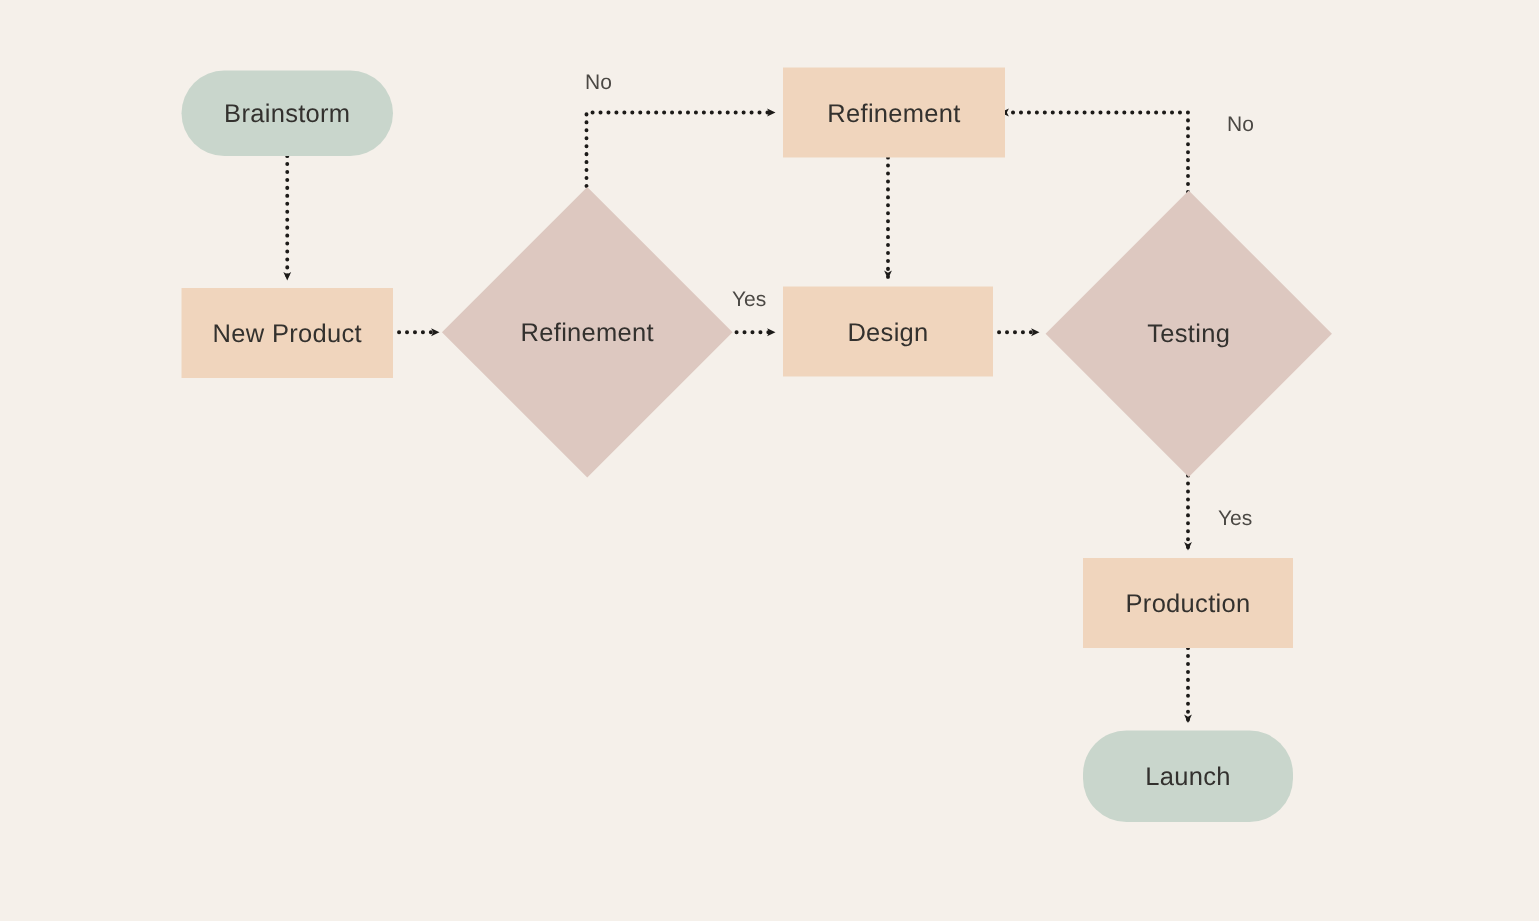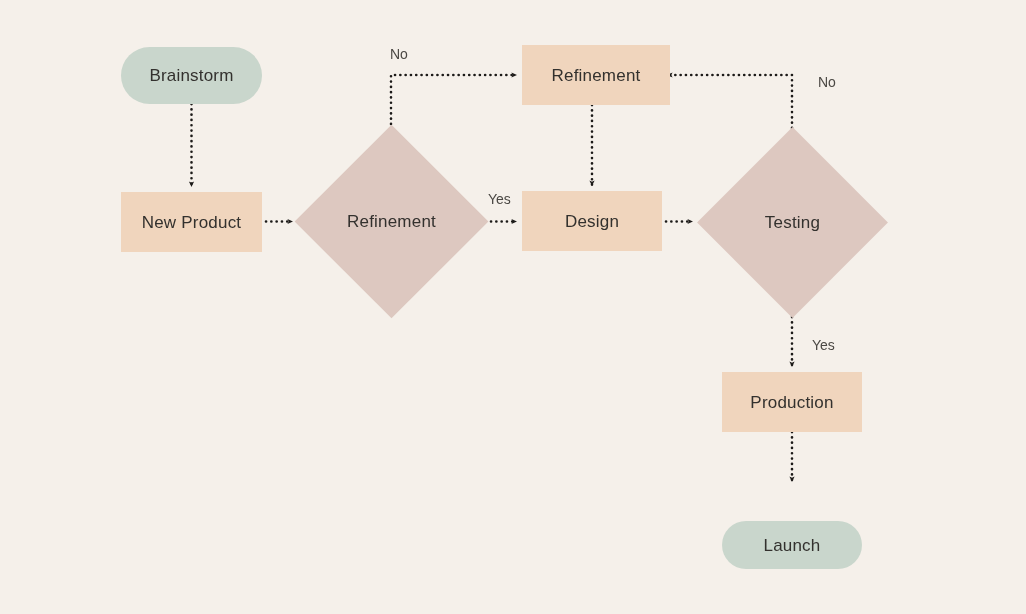--- a/index.html
+++ b/index.html
@@ -153,21 +153,21 @@
 
   <div class="node rect" style="left:722px; top:372px; width:140px; height:60px;">
     <span>Production</span>
   </div>
 
   <div class="node diamond-wrap" style="left:725px; top:155px; width:135px; height:135px;">
     <span class="diamond-shape"></span>
     <span class="diamond-label">Testing</span>
   </div>
 
-  <div class="node pill" style="left:722px; top:487px; width:140px; height:48px;margin-top:34px;">
+  <div class="node pill" style="left:722px; top:487px; width:140px; height:61px;">
     <span>Launch</span>
   </div>
 
   <div class="edge-label" style="left:390px; top:47px;">No</div>
   <div class="edge-label" style="left:488px; top:192px;">Yes</div>
   <div class="edge-label" style="left:818px; top:75px;">No</div>
   <div class="edge-label" style="left:812px; top:338px;">Yes</div>
 
 
 </div>

